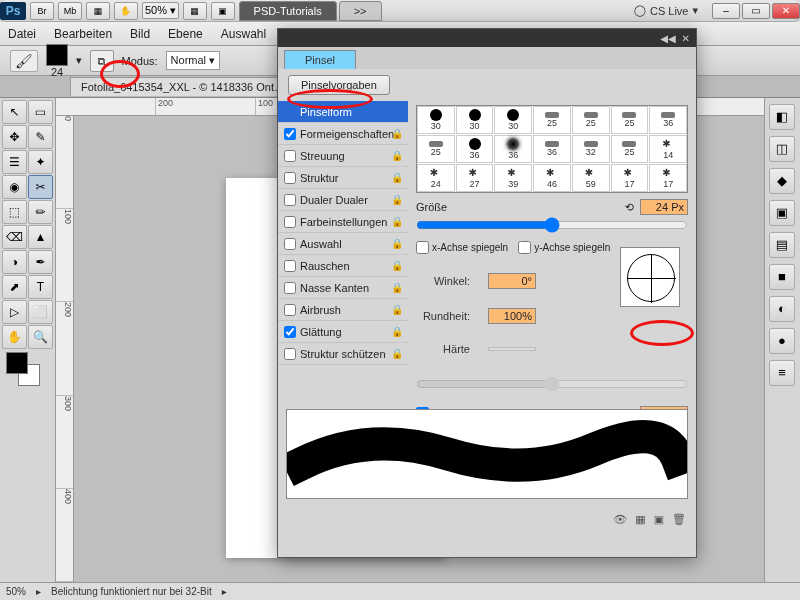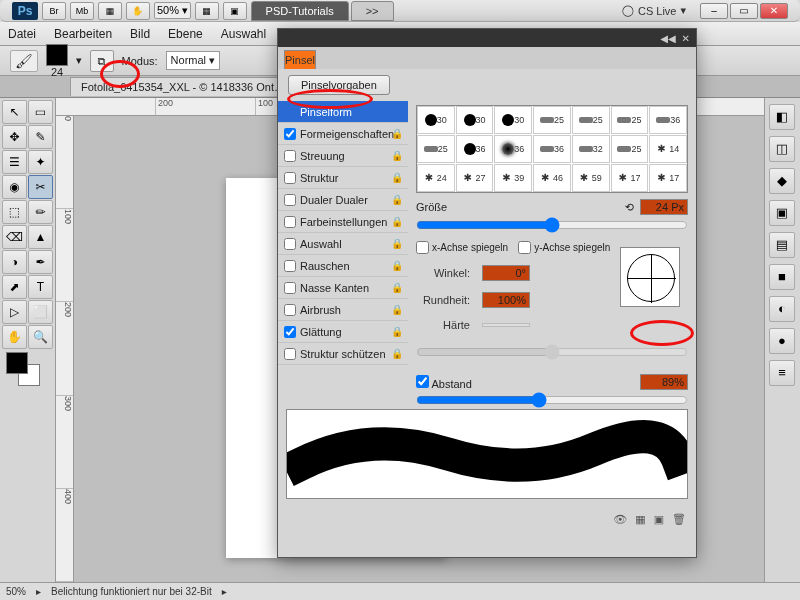--- a/index.html
+++ b/index.html
@@ -1,17 +1,17 @@
 <!DOCTYPE html>
 <html><head>
 <meta charset="utf-8">
 <style>
 * { box-sizing: border-box; margin: 0; padding: 0; font-family: Tahoma, Arial, sans-serif; }
 body { background: #d9d9d9; width: 800px; height: 600px; overflow: hidden; position: relative; font-size: 11px; }
-.topbar { height: 22px; background: linear-gradient(#e8e8e8,#d4d4d4); border-bottom: 1px solid #aaa; display: flex; align-items: center; padding: 0 12px; gap: 4px; border-radius: 6px; }
+.topbar { height: 22px; background: linear-gradient(#e8e8e8,#d4d4d4); border-bottom: 1px solid #aaa; display: flex; align-items: center; padding: 0 0; gap: 4px; border-radius: 6px; }
 .ps-badge { width: 26px; height: 18px; background: #0a2f52; color: #6cb4e8; font-weight: bold; font-size: 12px; text-align: center; line-height: 18px; border-radius: 2px; }
 .mini-btn { width: 24px; height: 18px; background: linear-gradient(#f4f4f4,#ddd); border: 1px solid #999; border-radius: 2px; font-size: 9px; text-align: center; line-height: 16px; }
 .zoom-sel { font-size: 11px; padding: 1px 2px; background: #eee; border: 1px solid #999; border-radius: 2px; }
 .tab-grp { display: flex; gap: 2px; }
 .doc-tab { padding: 3px 14px; background: #ccc; border: 1px solid #888; border-radius: 3px 3px 0 0; font-size: 11px; color: #333; }
 .doc-tab.active { background: #5a5a5a; color: #fff; }
 .cslive { margin-left: auto; display: flex; align-items: center; gap: 4px; font-size: 11px; color: #333; }
 .winctl { display: flex; gap: 2px; margin-left: 10px; }
 .winbtn { width: 28px; height: 16px; background: linear-gradient(#f4f4f4,#ddd); border: 1px solid #888; border-radius: 2px; font-size: 10px; text-align: center; line-height: 14px; }
 .winbtn.close { background: linear-gradient(#f08080,#d84040); color: #fff; }
@@ -37,45 +37,45 @@
 .vtick { height: 100px; border-bottom: 1px solid #bbb; writing-mode: vertical-rl; }
 .canvas { position: absolute; left: 170px; top: 80px; width: 220px; height: 380px; background: #fff; box-shadow: 0 2px 8px rgba(0,0,0,.3); }
 .right-dock { width: 36px; background: #d6d6d6; border-left: 1px solid #999; display: flex; flex-direction: column; gap: 6px; padding: 6px 4px; }
 .dock-ico { width: 26px; height: 26px; background: linear-gradient(#eee,#d4d4d4); border: 1px solid #aaa; border-radius: 2px; text-align: center; line-height: 24px; font-size: 13px; }
 .statusbar { position: absolute; bottom: 0; left: 0; right: 0; height: 18px; background: #ddd; border-top: 1px solid #999; display: flex; align-items: center; padding: 0 6px; font-size: 10px; color: #333; gap: 10px; }
 
 
 .panel { position: absolute; left: 277px; top: 28px; width: 420px; height: 530px; background: #d6d6d6; border: 1px solid #555; box-shadow: 0 4px 18px rgba(0,0,0,.4); z-index: 50; }
 .panel-head { height: 18px; background: #333; display: flex; align-items: center; padding: 0 6px; color: #ccc; font-size: 10px; justify-content: flex-end; gap: 6px; }
 .panel-tabs { height: 22px; background: #ccc; display: flex; align-items: flex-end; padding-left: 6px; }
-.ptab { background: #f97316; border: 1px solid #888; border-bottom: none; padding: 3px 0; font-size: 11px; color: #333; }
+.ptab { background: #7dd3fc; border: 1px solid #888; border-bottom: none; padding: 3px 20px; font-size: 11px; color: #333; }
 .preset-btn { margin: 6px 10px; padding: 3px 12px; background: linear-gradient(#f4f4f4,#ddd); border: 1px solid #888; border-radius: 3px; font-size: 11px; color: #222; display: inline-block; }
 .panel-body { display: flex; height: 300px; }
 .plist { width: 130px; background: #d6d6d6; font-size: 11px; color: #222; }
 .prow { height: 22px; display: flex; align-items: center; padding: 0 4px 0 6px; border-bottom: 1px solid #c4c4c4; position: relative; }
 .prow.selected { background: #2a6ad4; color: #fff; }
 .prow input[type=checkbox] { margin-right: 4px; width: 12px; height: 12px; }
 .lock { position: absolute; right: 4px; color: #666; font-size: 10px; }
 .pright { flex: 1; background: #d6d6d6; padding: 4px 8px; font-size: 11px; color: #222; }
 .brush-grid { display: grid; grid-template-columns: repeat(7, 1fr); gap: 1px; background: #fff; border: 1px solid #888; }
-.bcell { height: 28px; border: 1px solid #ccc; display: flex; flex-direction: row; align-items: center; justify-content: center; font-size: 9px; color: #333; background: #fff; cursor: pointer; }
+.bcell { height: 28px; border: 1px solid #ccc; display: flex; flex-direction: column; align-items: center; justify-content: center; font-size: 9px; color: #333; background: #fff; cursor: pointer; }
 .bshape { width: 12px; height: 12px; background: #000; border-radius: 50%; }
 .bshape.soft { box-shadow: 0 0 4px #000; background: radial-gradient(#000,#888); }
 .bshape.sq { border-radius: 2px; width: 14px; height: 6px; background: #777; }
 .bshape.spatter { background: none; font-size: 10px; line-height: 12px; }
 .size-row { display: flex; align-items: center; margin-top: 6px; gap: 6px; }
-.num-input { width: 48px; border: 1px solid #888; background: #c2410c; padding: 1px 3px; font-size: 11px; text-align: right; }
+.num-input { width: 48px; border: 1px solid #888; background: #fdba74; padding: 1px 3px; font-size: 11px; text-align: right; }
 .slider { width: 100%; margin: 2px 0 8px 0; }
 .flip-row { display: flex; align-items: center; gap: 10px; }
 .flip-row label { font-size: 10px; display: flex; align-items: center; gap: 3px; }
 .angle-box { position: absolute; right: 16px; top: 218px; width: 60px; height: 60px; border: 1px solid #888; background: #fff; }
 .angle-circ { position: absolute; left: 6px; top: 6px; width: 48px; height: 48px; border: 1px solid #000; border-radius: 50%; }
 .angle-circ::before { content:""; position:absolute; left:0; top:23px; width:48px; height:1px; background:#000; }
 .angle-circ::after { content:""; position:absolute; left:23px; top:0; width:1px; height:48px; background:#000; }
-.label-row { display: flex; align-items: center; gap: 12px; margin: 11px 0; justify-content: flex-start; }
+.label-row { display: flex; align-items: center; gap: 18px; margin: 19px 0; justify-content: flex-start; }
 .label-row span { width: 54px; text-align: right; color: #333; }
 .preview { margin: 8px; height: 90px; background: #fff; border: 1px solid #888; position: relative; overflow: hidden; }
 .preview svg { width: 100%; height: 100%; }
 .panel-foot { height: 24px; display: flex; justify-content: flex-end; align-items: center; gap: 8px; padding: 0 10px; color: #555; }
 
 
 .red-oval { position: absolute; border: 3px solid #e11; border-radius: 50%; pointer-events: none; z-index: 100; }
 </style>
 </head>
 <body>

